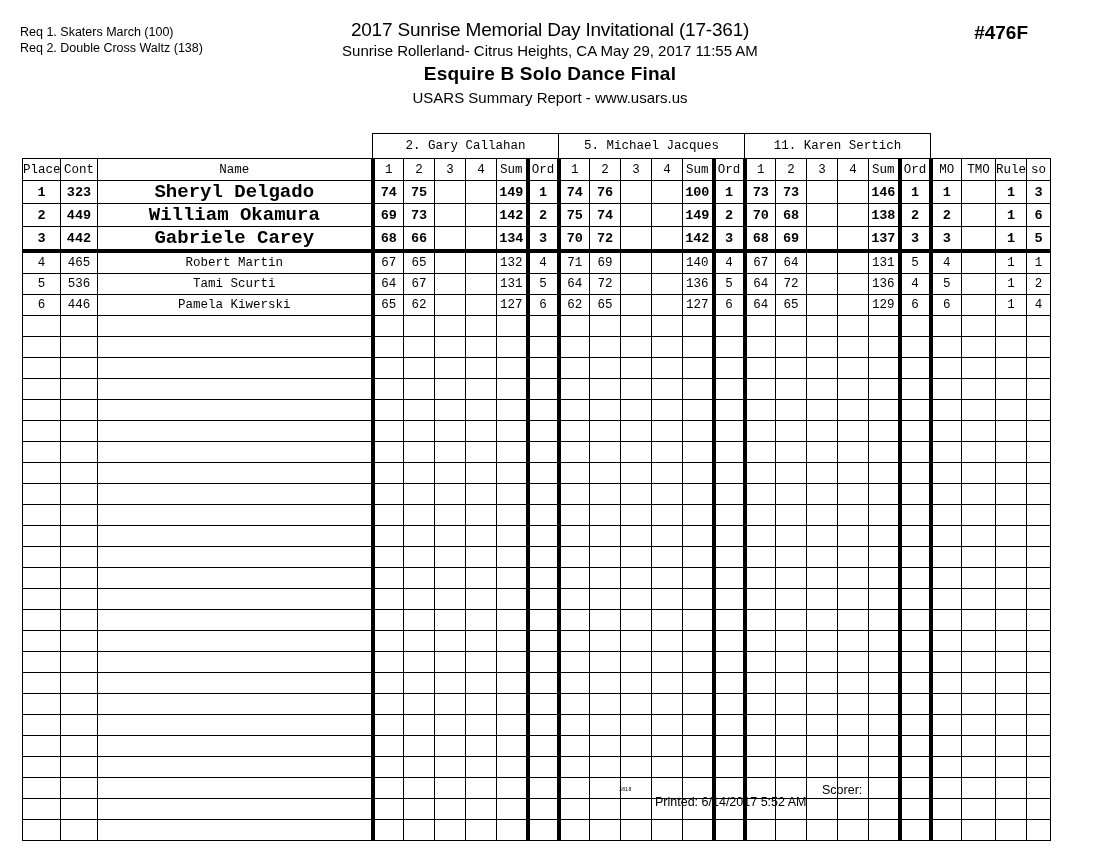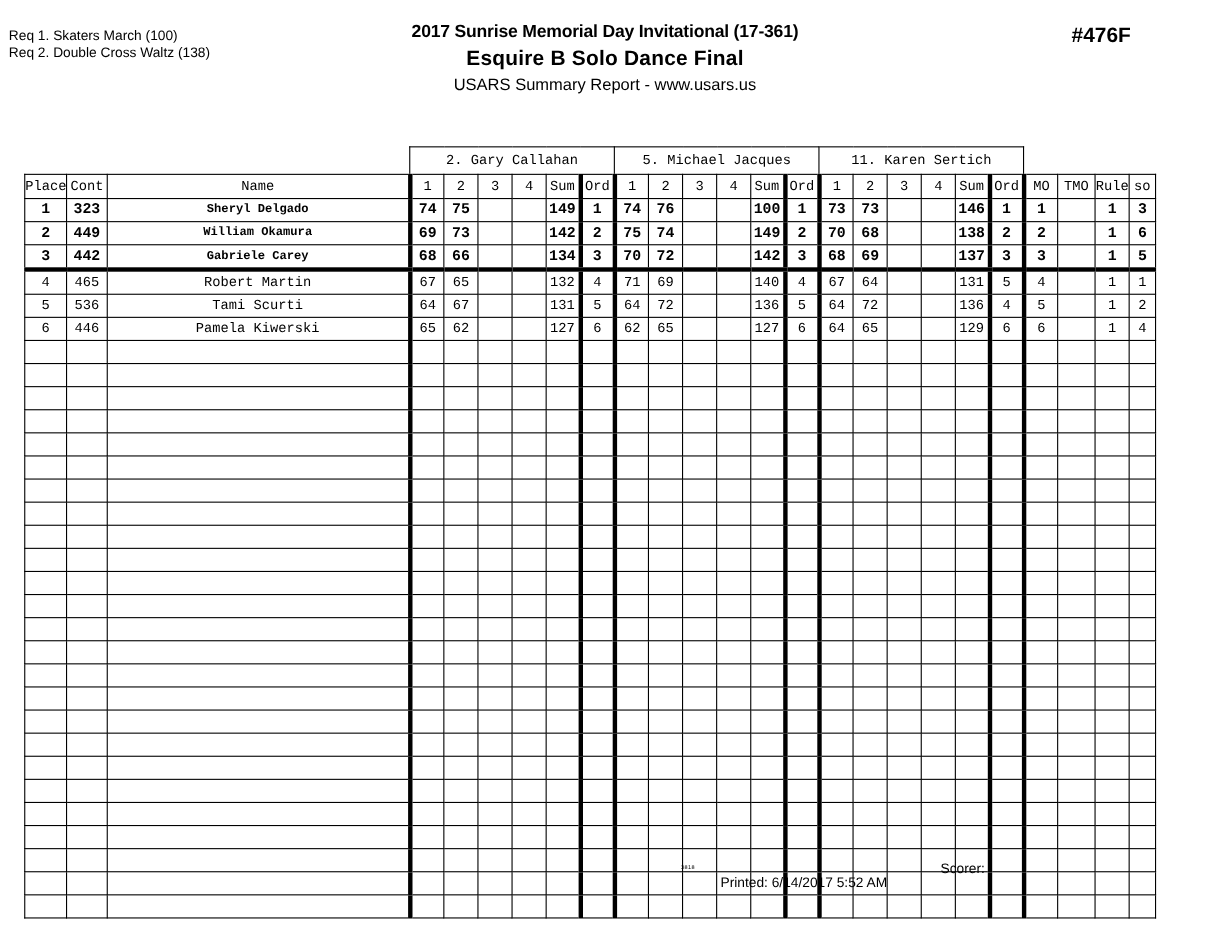--- a/index.html
+++ b/index.html
@@ -12,38 +12,38 @@
     height: 850px;
     font-family: "Liberation Sans", sans-serif;
     color: #000000;
     position: relative;
     overflow: hidden;
   }
 
   
   #req-block {
     position: absolute;
-    left: 8px;
+    left: 20px;
     top: 24px;
     font-size: 12.5px;
     line-height: 16px;
     white-space: nowrap;
   }
   .req-line { display: block; }
 
   #title-block {
     position: absolute;
     left: 0;
     right: 0;
     top: 18px;
     text-align: center;
   }
   #event-title {
-    font-size: 16px;
-    font-weight: bold;
+    font-size: 19px;
+    font-weight: normal;
     line-height: 23px;
     letter-spacing: -0.2px;
   }
   #venue-line {
     font-size: 15px;
     line-height: 20px;
   }
   #division-title {
     font-size: 19px;
     font-weight: bold;
@@ -111,21 +111,21 @@
 
   
   .tl { border-left: 4px solid #000 !important; }
   .tr { border-right: 4px solid #000 !important; }
   .thick-bottom { border-bottom: 4px solid #000 !important; }
 
   
   td.place, td.cont { text-align: center; }
   td.name { text-align: left; padding-left: 6px; }
   tr.medal td { font-weight: bold; font-size: 13.5px; }
-  tr.medal td.name { font-size: 11px; }
+  tr.medal td.name { font-size: 19px; }
   td.ord { font-weight: bold; }
 
   
   #footer {
     position: absolute;
     left: 0;
     top: 783px;
     width: 1100px;
     font-size: 12.5px;
   }
@@ -137,36 +137,37 @@
     letter-spacing: 0.4px;
   }
   #printed {
     position: absolute;
     left: 655px;
     top: 12px;
     white-space: nowrap;
   }
   #scorer {
     position: absolute;
-    left: 855px;
+    left: 822px;
     top: 0px;
     white-space: nowrap;
     text-align: center;
   }
 </style>
 </head>
 <body>
 
 <div id="req-block">
   <span class="req-line">Req  1.  Skaters March (100)</span>
   <span class="req-line">Req  2.  Double Cross Waltz (138)</span>
 </div>
 
 <div id="title-block">
   <div id="event-title">2017 Sunrise Memorial Day Invitational (17-361)</div>
+  <div id="venue-line">Sunrise Rollerland- Citrus Heights, CA  May 29, 2017  11:55 AM</div>
   <div id="division-title">Esquire B Solo Dance Final</div>
   <div id="report-line">USARS Summary Report - www.usars.us</div>
 </div>
 
 <div id="doc-code">#476F</div>
 
 <div id="sheet">
   <table class="grid">
     <colgroup>
       <col style="width:38px">

